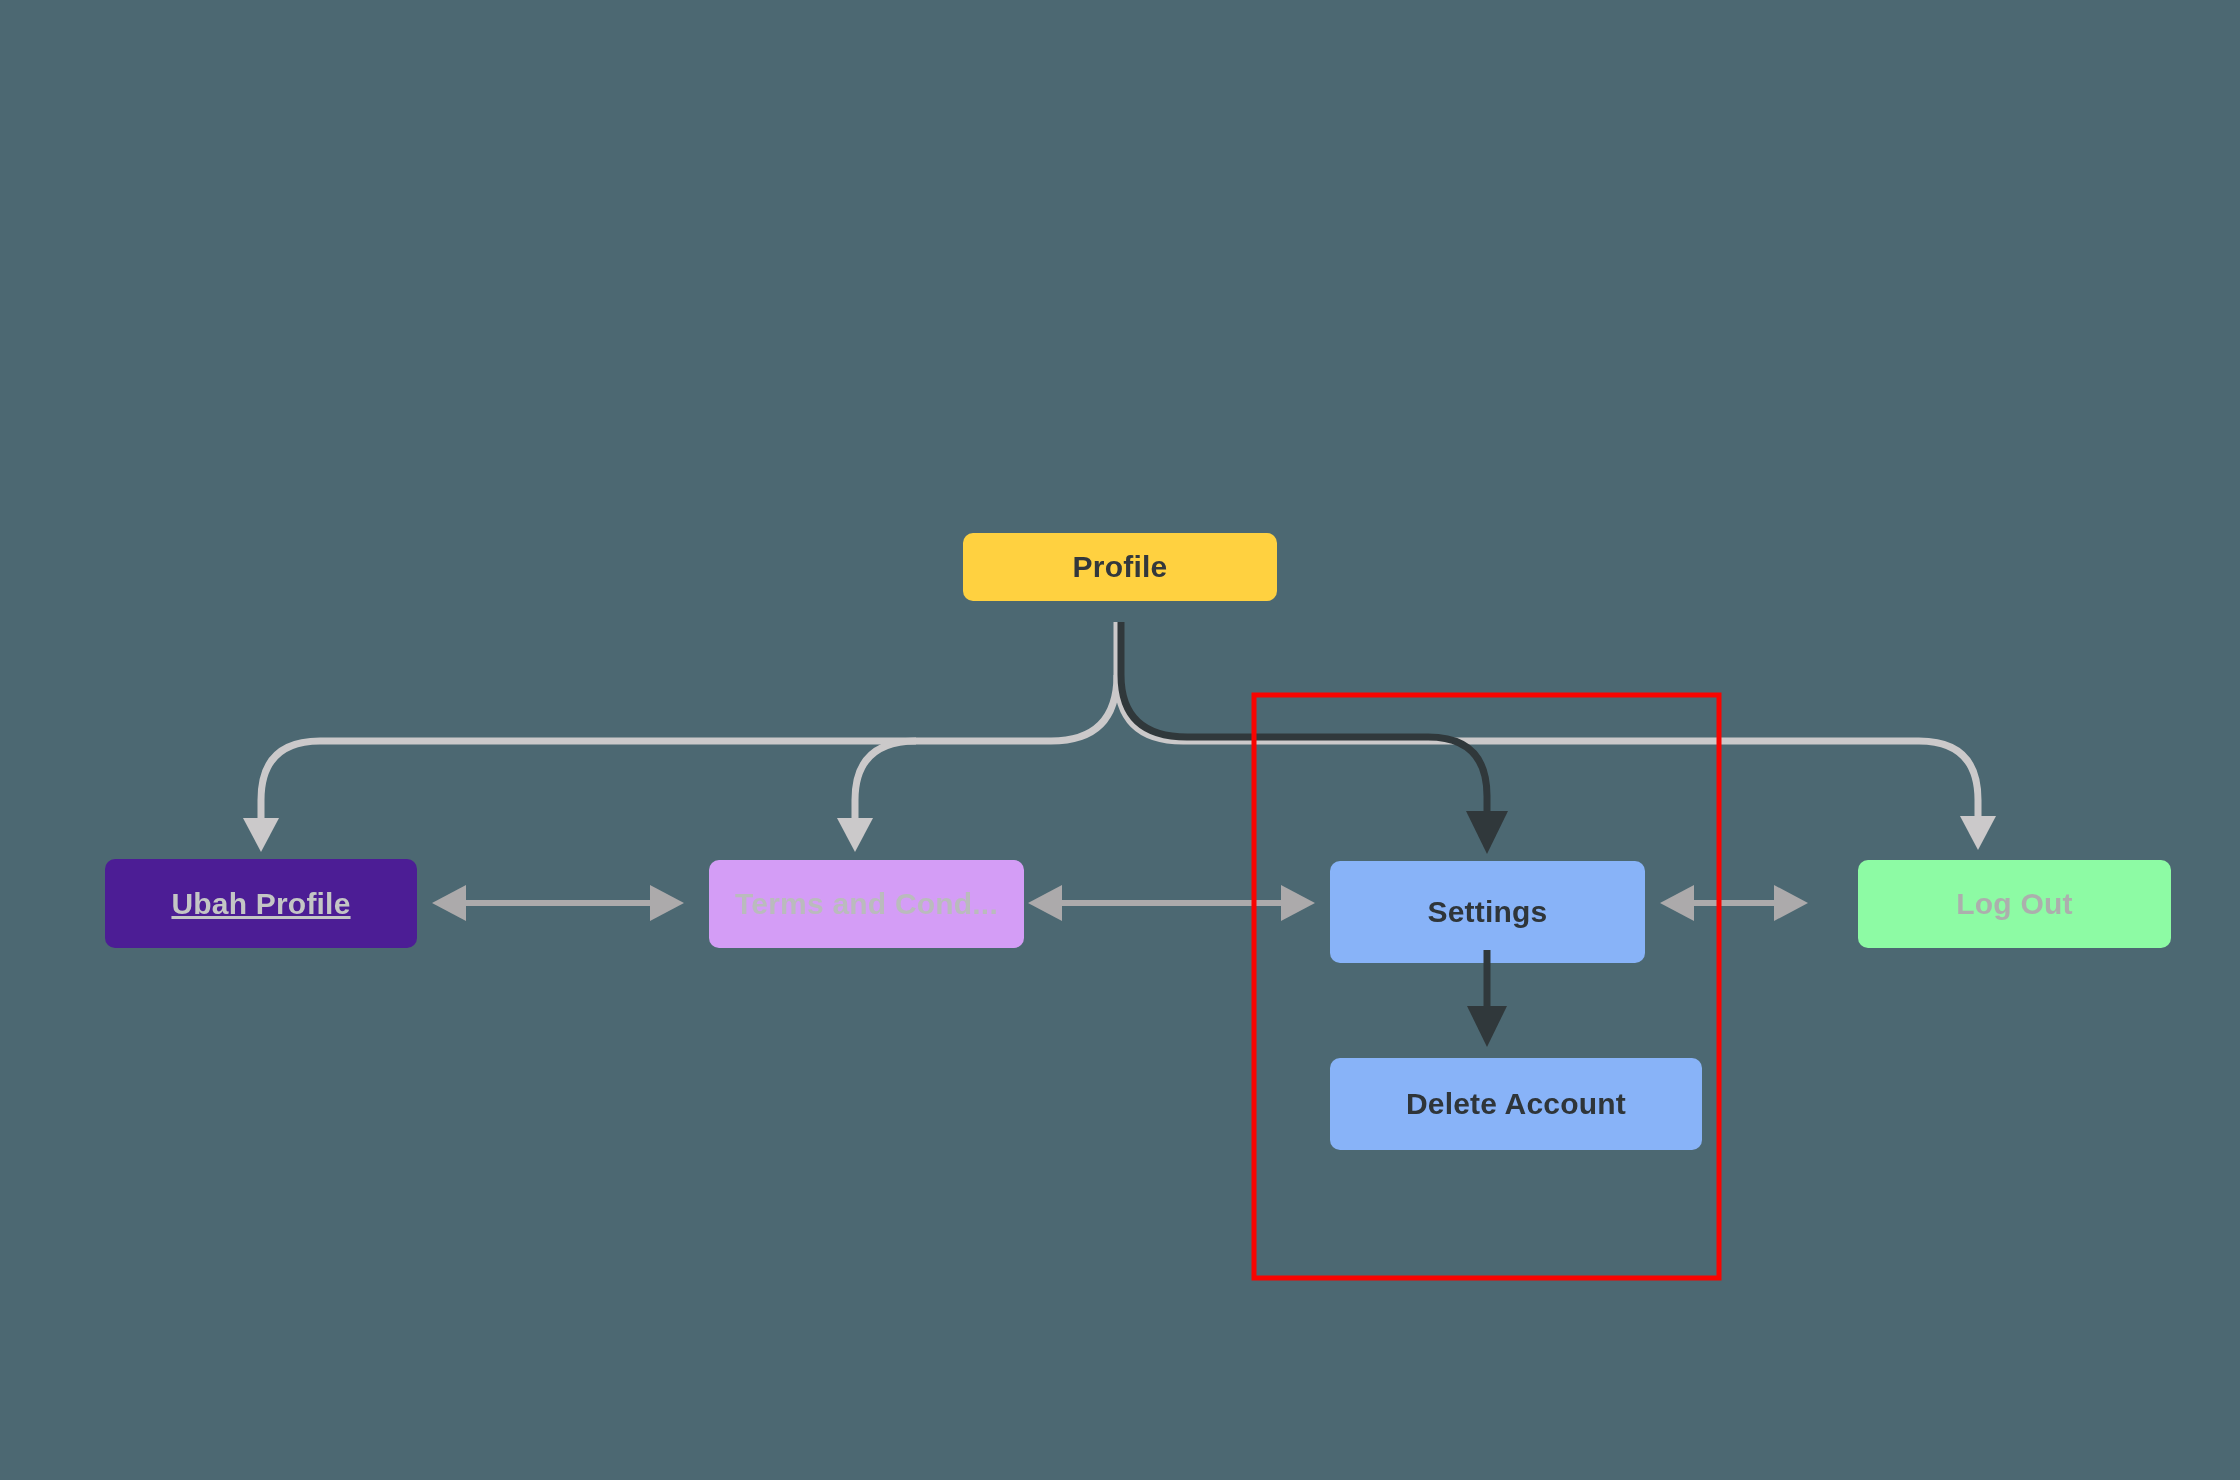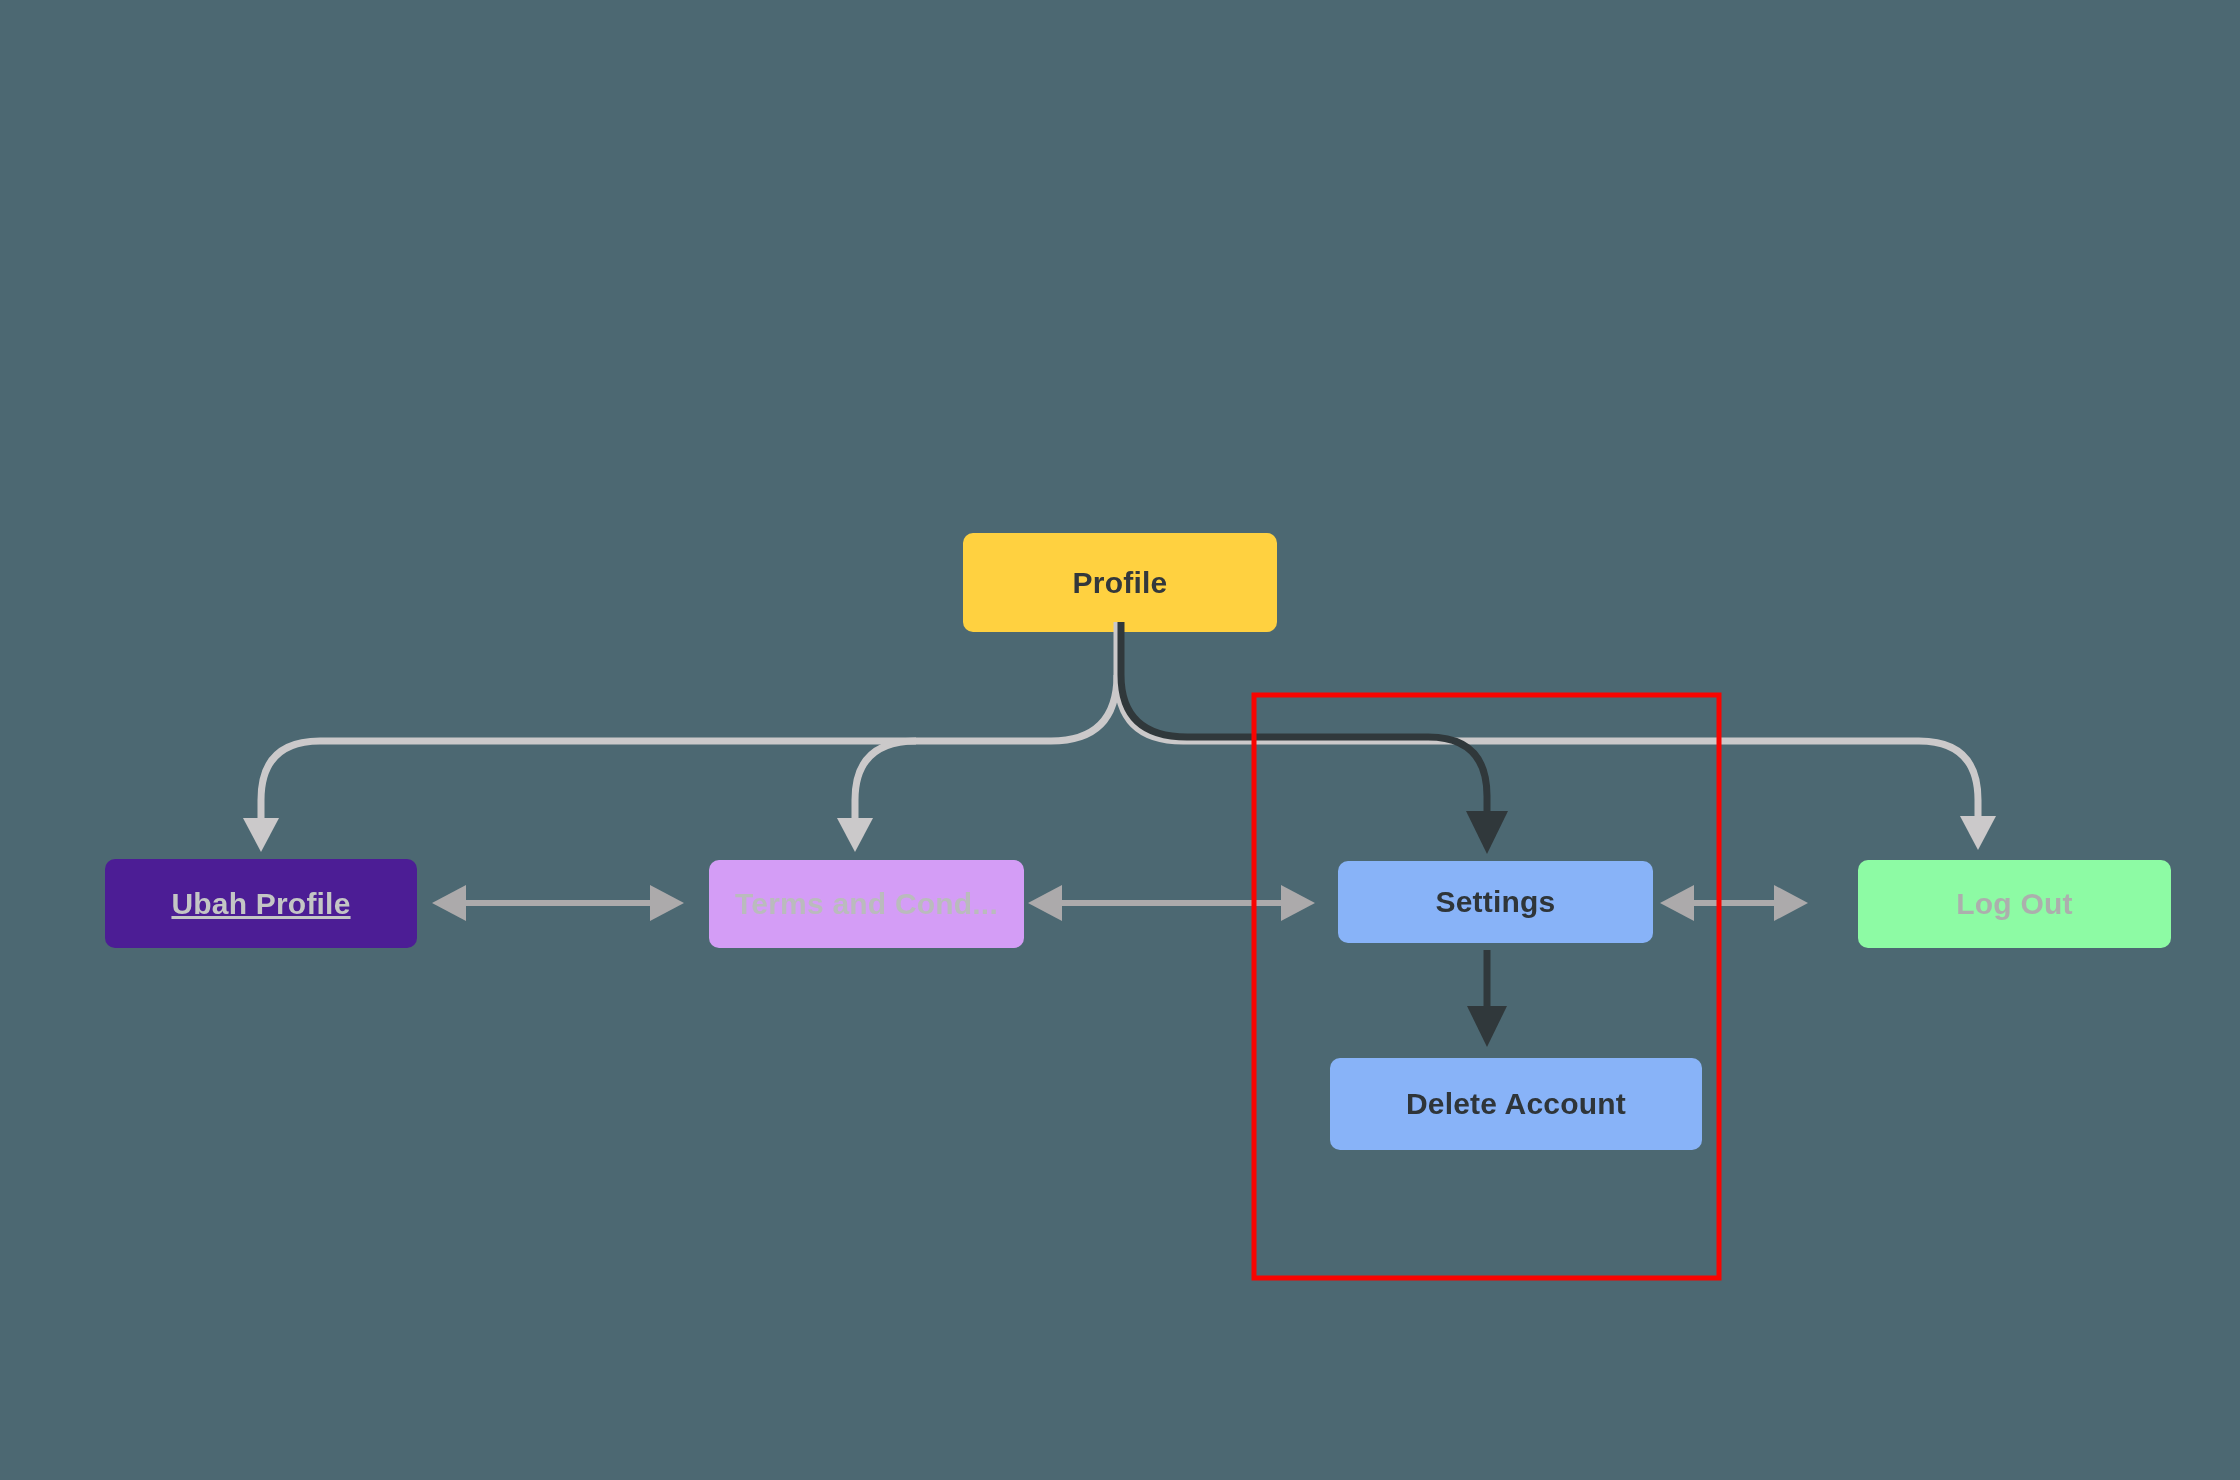--- a/index.html
+++ b/index.html
@@ -20,24 +20,24 @@
     font-size: 30px;
     letter-spacing: 0.2px;
     box-sizing: border-box;
   }
   #connectors {
     position: absolute;
     left: 0; top: 0;
     pointer-events: none;
   }
   
-  #node-profile        { left: 963px;  top: 533px;  width: 314px; height: 99px; }
+  #node-profile        { left: 963px;  top: 533px;  width: 314px; height: 68px; }
   #node-ubah-profile   { left: 105px;  top: 859px;  width: 312px; height: 89px; }
   #node-terms          { left: 698px;  top: 860px;  width: 315px; height: 88px; }
-  #node-settings       { left: 1330px; top: 861px;  width: 315px; height: 82px; margin-left: 8px; }
+  #node-settings       { left: 1330px; top: 861px;  width: 315px; height: 102px; }
   #node-log-out        { left: 1822px; top: 860px;  width: 313px; height: 88px; margin-left: 36px; }
   #node-delete-account { left: 1330px; top: 1058px; width: 372px; height: 92px; }
 </style>
 </head>
 <body style="background: rgb(76, 104, 114);">
 
 <div class="node" id="node-profile" style="background: rgb(255, 209, 64); color: rgb(51, 56, 60);">
   <span>Profile</span>
 </div>
 

